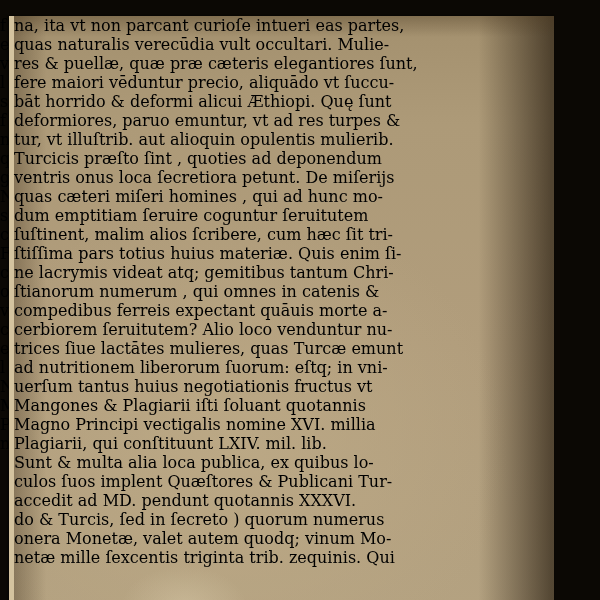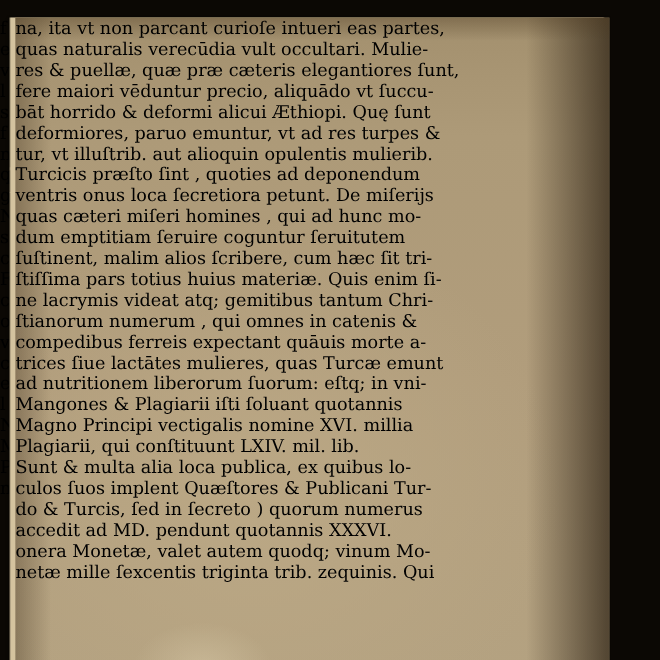--- a/index.html
+++ b/index.html
@@ -70,29 +70,31 @@
           <div class="line">tur, vt illuſtrib. aut alioquin opulentis mulierib.</div>
           <div class="line">Turcicis præſto ſint , quoties ad deponendum</div>
           <div class="line">ventris onus loca ſecretiora petunt. De miſerijs</div>
           <div class="line">quas cæteri miſeri homines , qui ad hunc mo-</div>
           <div class="line">dum emptitiam ſeruire coguntur ſeruitutem</div>
           <div class="line">ſuſtinent, malim alios ſcribere, cum hæc ſit tri-</div>
           <div class="line">ſtiſſima pars totius huius materiæ. Quis enim ſi-</div>
           <div class="line">ne lacrymis videat atq; gemitibus tantum Chri-</div>
           <div class="line">ſtianorum numerum , qui omnes in catenis &amp;</div>
           <div class="line">compedibus ferreis expectant quāuis morte a-</div>
+          <div class="line">cerbiorem ſeruitutem? Alio loco venduntur nu-</div>
           <div class="line">trices ſiue lactātes mulieres, quas Turcæ emunt</div>
           <div class="line">ad nutritionem liberorum ſuorum: eſtq; in vni-</div>
+          <div class="line">uerſum tantus huius negotiationis fructus vt</div>
           <div class="line">Mangones &amp; Plagiarii iſti ſoluant quotannis</div>
           <div class="line">Magno Principi vectigalis nomine XVI. millia</div>
           <div class="line">Plagiarii, qui conſtituunt LXIV. mil. lib.</div>
           <div class="line indent">Sunt &amp; multa alia loca publica, ex quibus lo-</div>
           <div class="line">culos ſuos implent Quæſtores &amp; Publicani Tur-</div>
+          <div class="line">accedit ad MD. pendunt quotannis XXXVI.</div>
           <div class="line">do &amp; Turcis, ſed in ſecreto ) quorum numerus</div>
-          <div class="line">accedit ad MD. pendunt quotannis XXXVI.</div>
           <div class="line">onera Monetæ, valet autem quodq; vinum Mo-</div>
           <div class="line">netæ mille ſexcentis triginta trib. zequinis. Qui</div>
         </div>
 
       <div>
         <div class="spot s1"></div>
         <div class="spot s2"></div>
         <div class="spot s3"></div>
         <div class="spot s4"></div>
         <div class="spot s5"></div>

